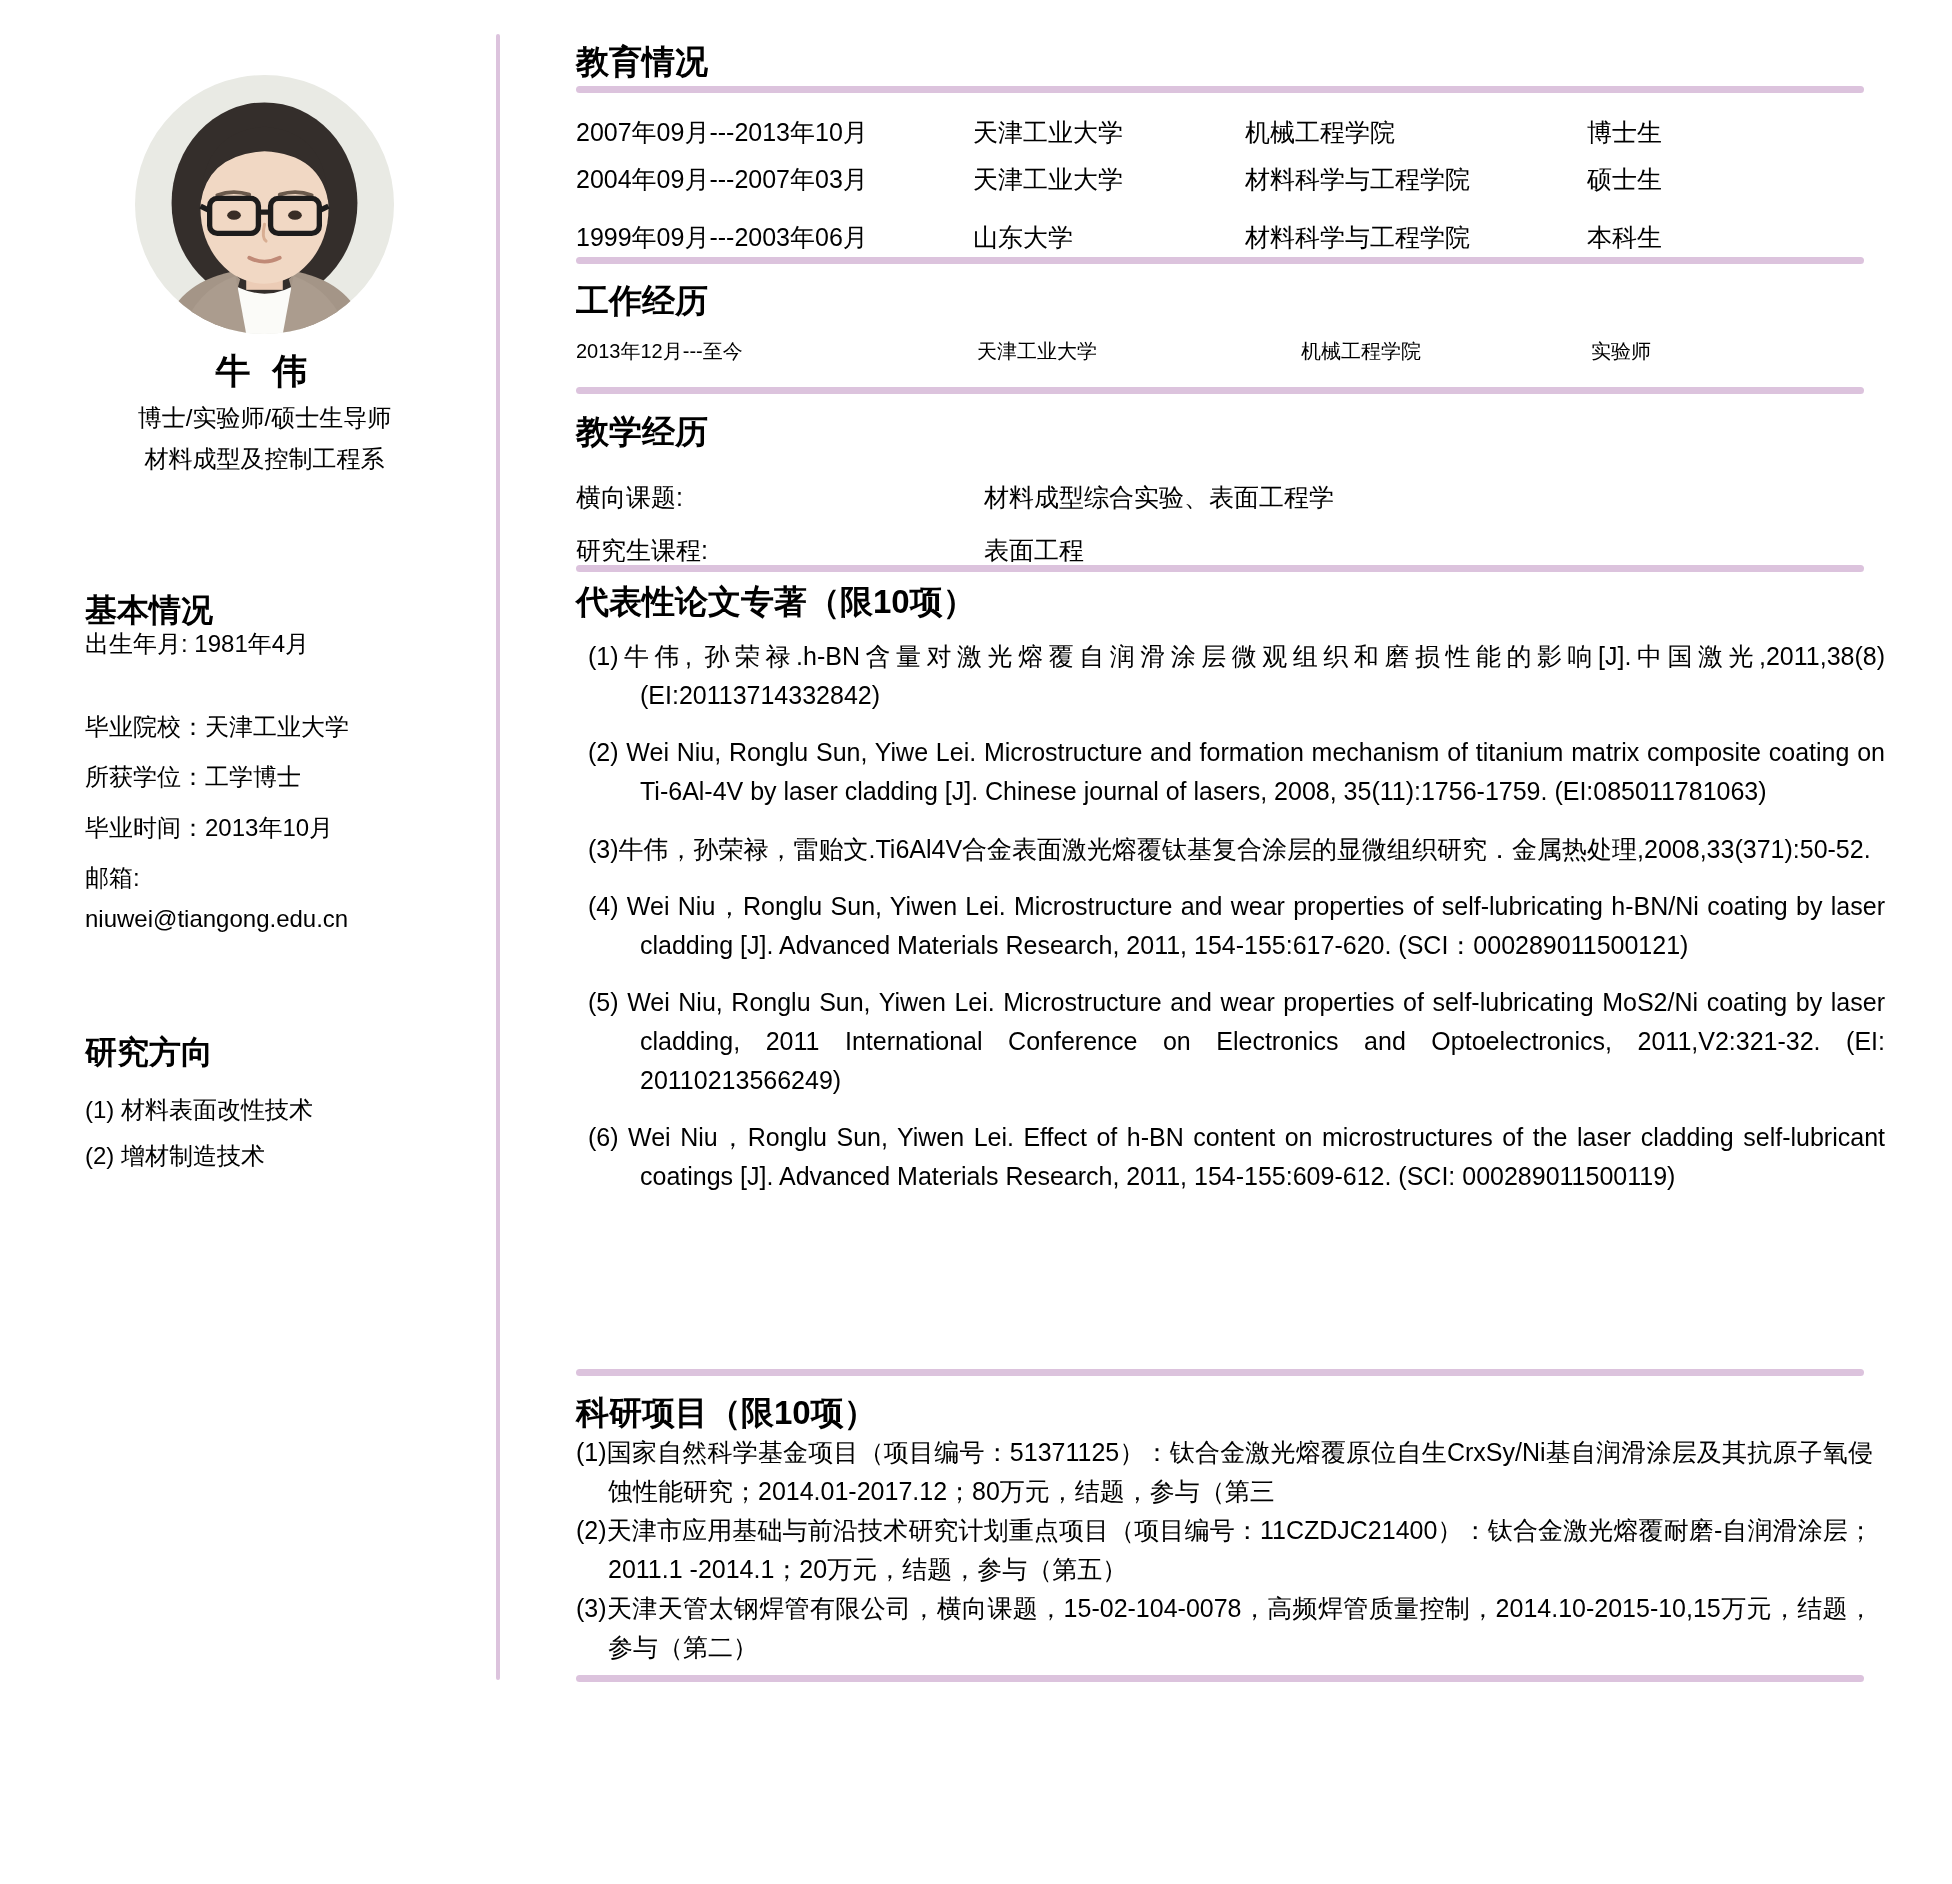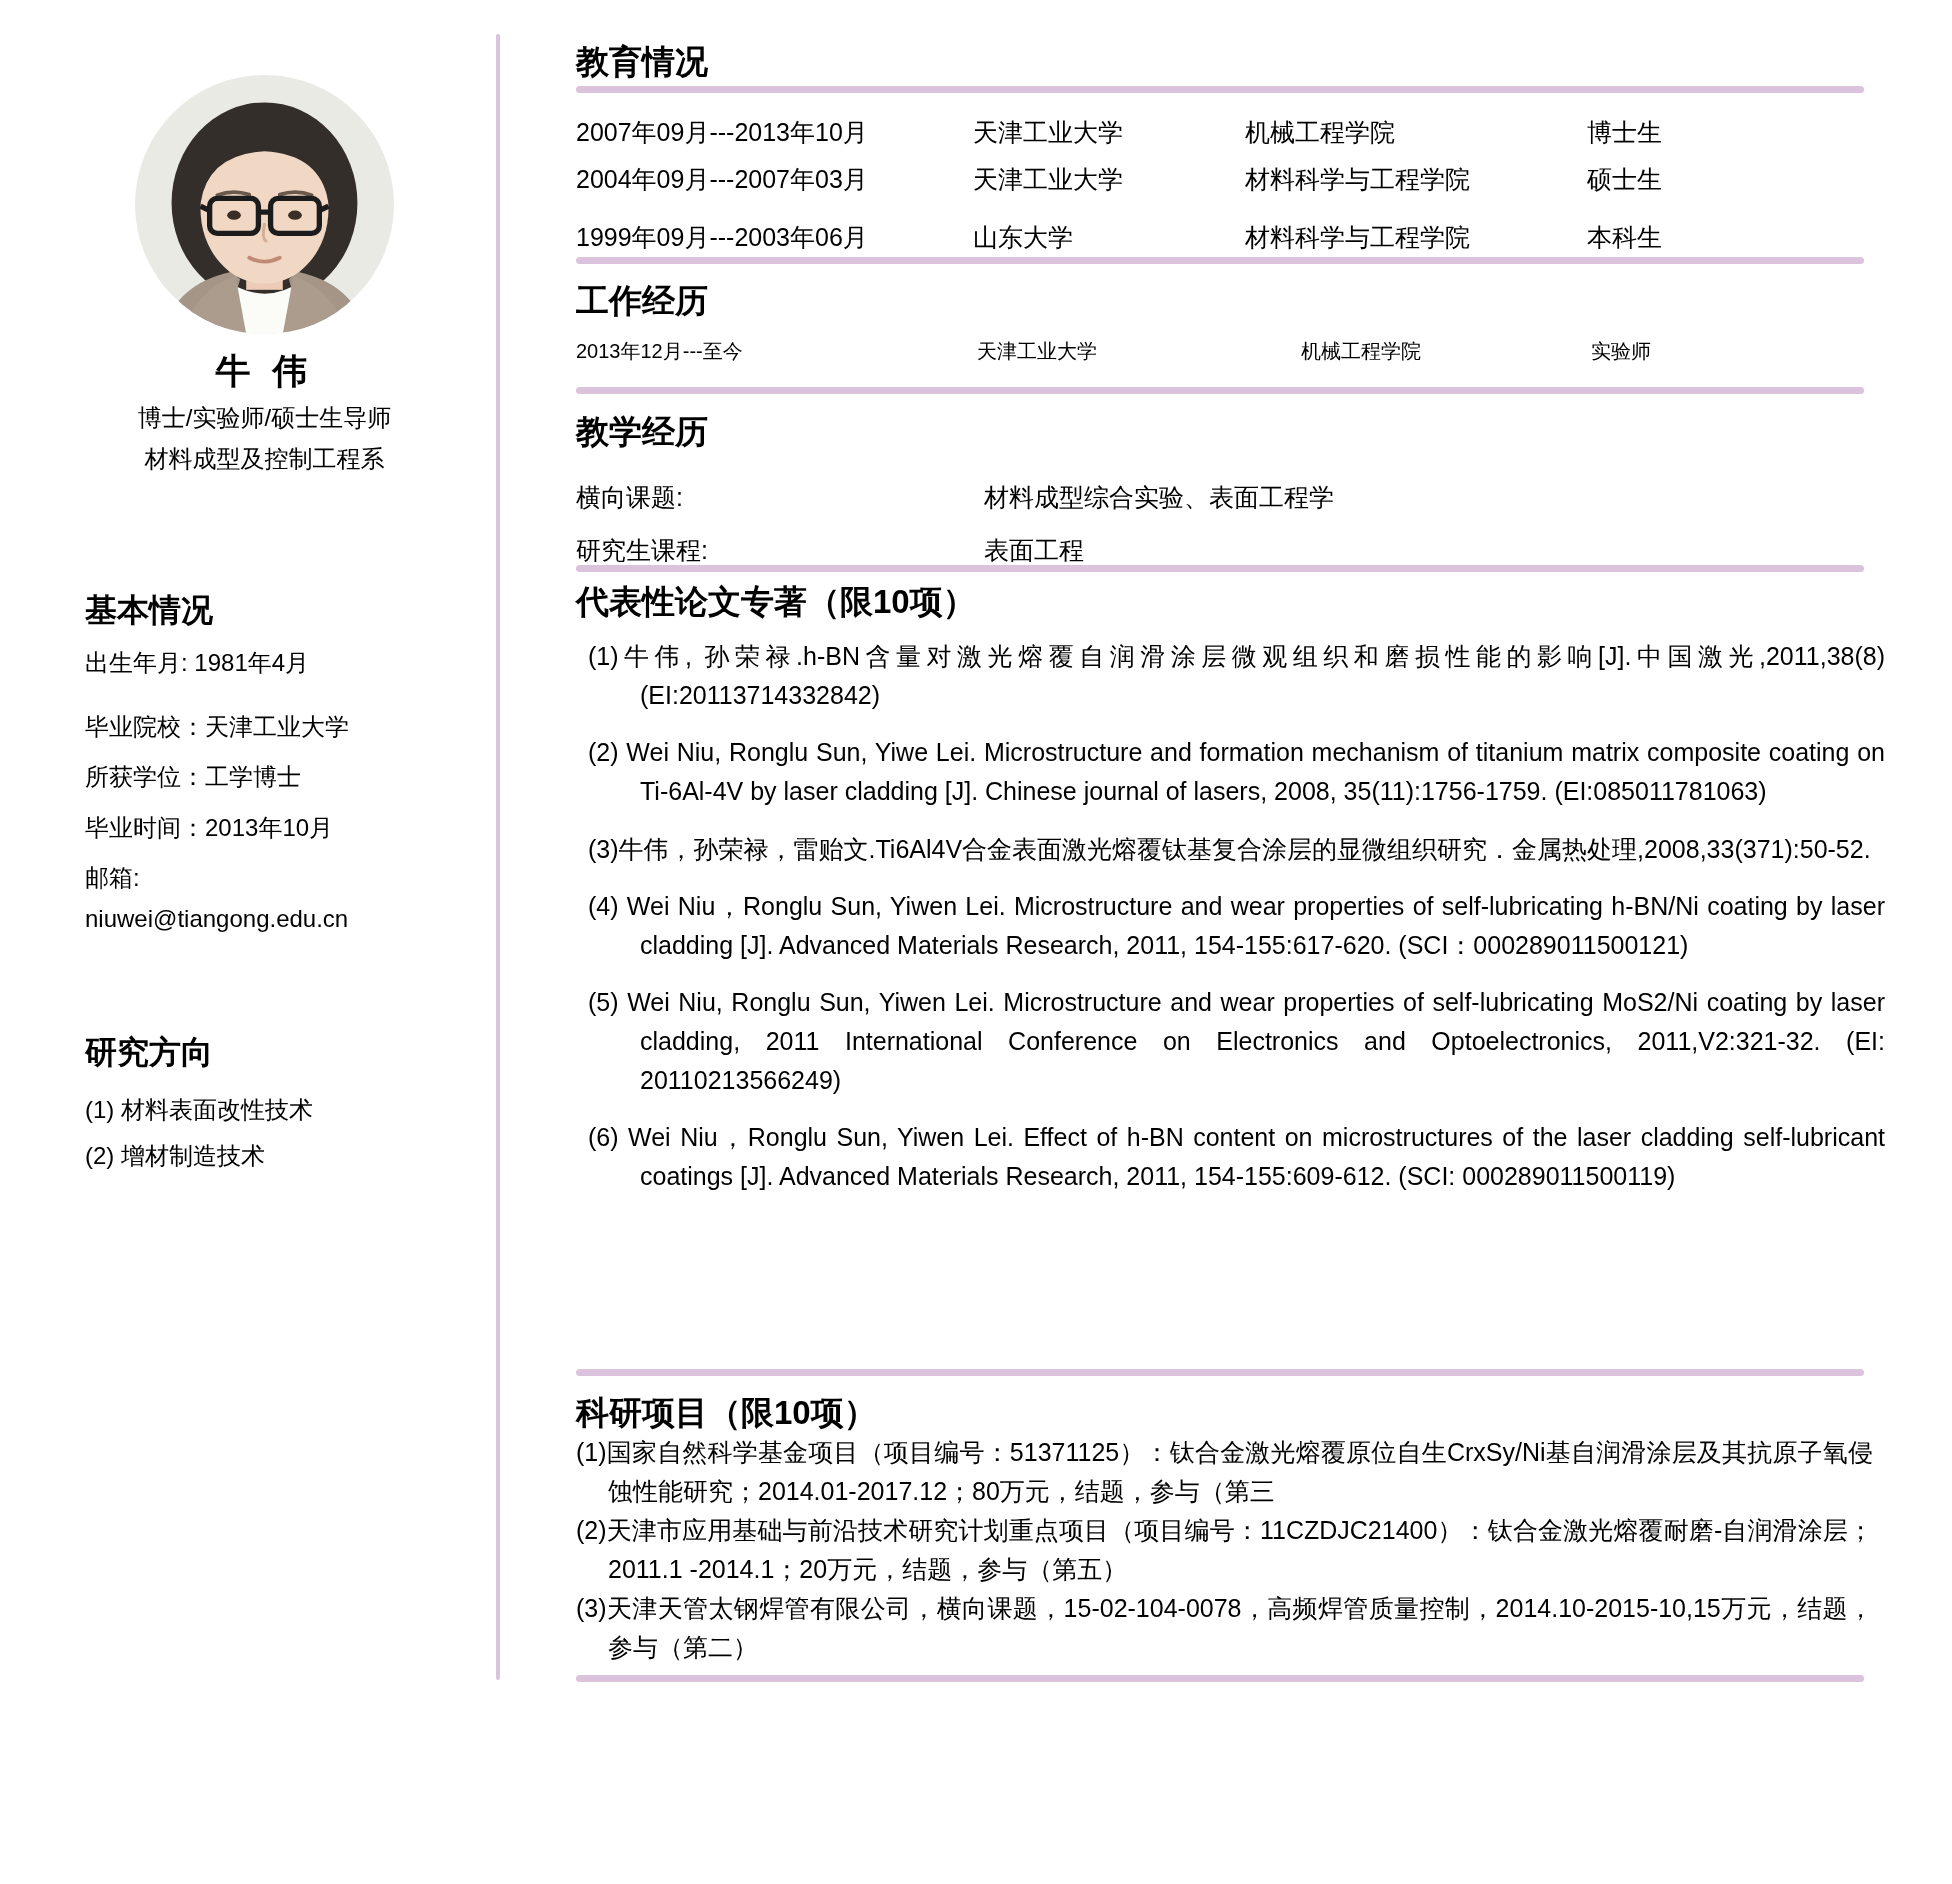--- a/index.html
+++ b/index.html
@@ -22,21 +22,21 @@
     position:absolute; left:0; top:348px; width:529px; text-align:center;
     font-size:35px; font-weight:700; letter-spacing:6.1px;
   }
   .subtitle { position:absolute; left:0; width:529px; text-align:center; font-size:24px; }
   .s1 { top:402px; }
   .s2 { top:443px; }
   .side-h { position:absolute; left:85px; margin:0; font-size:32px; font-weight:700; }
   .bh { top:589px; }
   .rh { top:1031px; }
   .side-line { position:absolute; left:85px; font-size:24px; white-space:nowrap; }
-  .bl0 { top:647px;text-align:center; } .bl1 { top:711px; } .bl2 { top:761px; }
+  .bl0 { top:628px;text-align:center; } .bl1 { top:711px; } .bl2 { top:761px; }
   .bl3 { top:812px; } .bl4 { top:862px; } .bl5 { top:905px; }
   .rl0 { top:1094px; } .rl1 { top:1140px; }
 
   .vdivider {
     position:absolute; left:496px; top:34px; width:3.8px; height:1646px;
     background:var(--accent); border-radius:3.1px;
   }
 
   
   .main { position:absolute; left:576px; top:0; width:1297px; height:1884px; }

